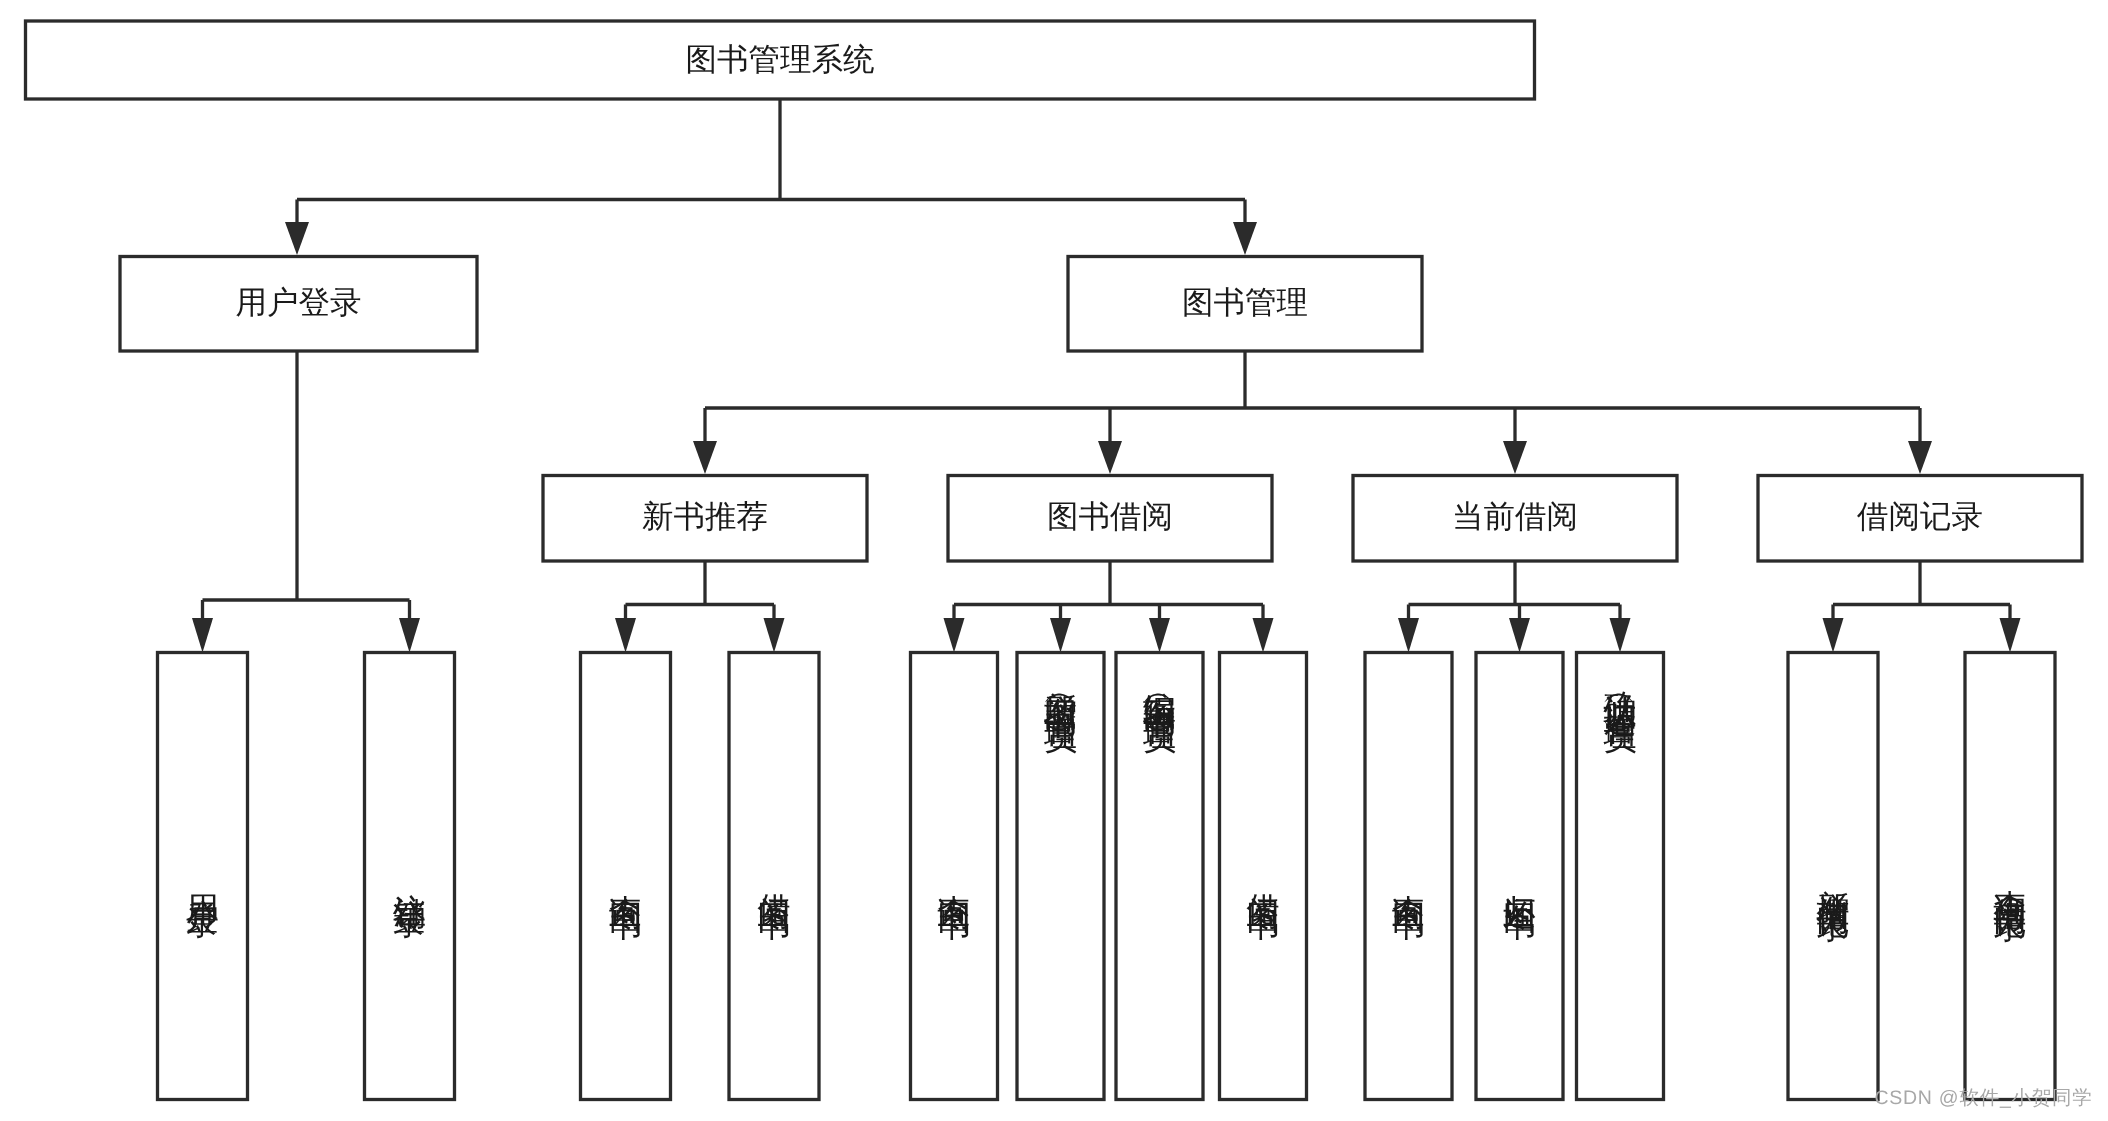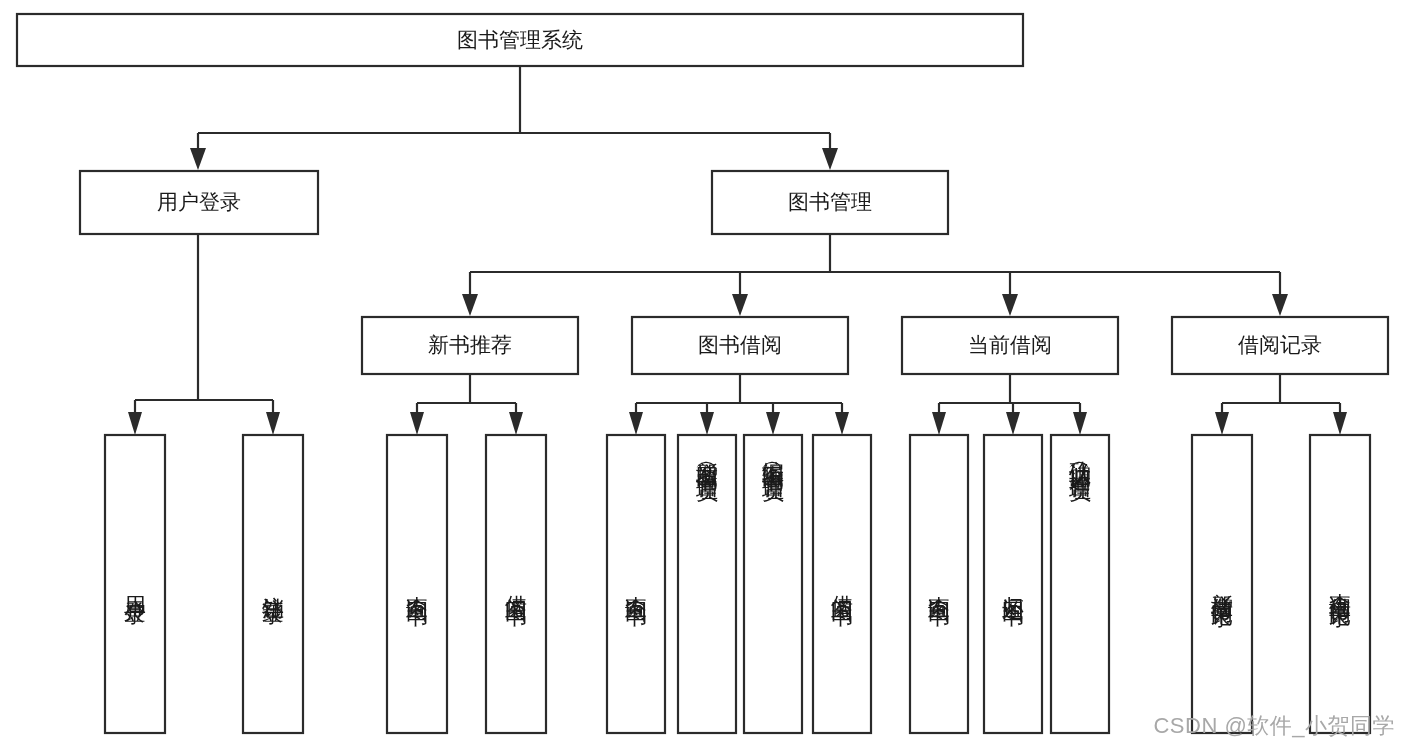--- a/index.html
+++ b/index.html
@@ -72,21 +72,21 @@
     letter-spacing: 3px;
     color: #1a1a1a;
     white-space: nowrap;
     text-align: center;
   }
   .watermark {
     position: absolute;
     right: 10px;
     bottom: 6px;
     font-family: "Liberation Sans", "DejaVu Sans", sans-serif;
-    font-size: 22px;
+    font-size: 13px;
     color: #a8a8a8;
     letter-spacing: 0.5px;
     white-space: nowrap;
     user-select: none;
   }
 </style>
 </head>
 <body>
 
 <div id="diagram-root">

